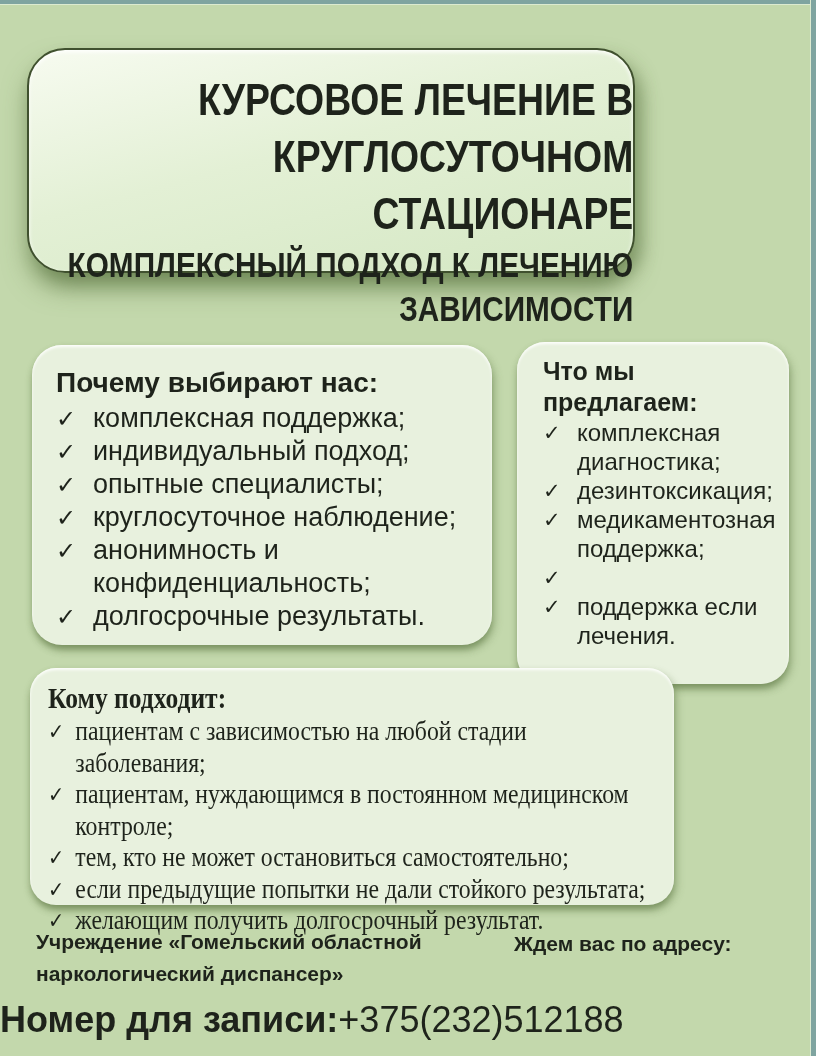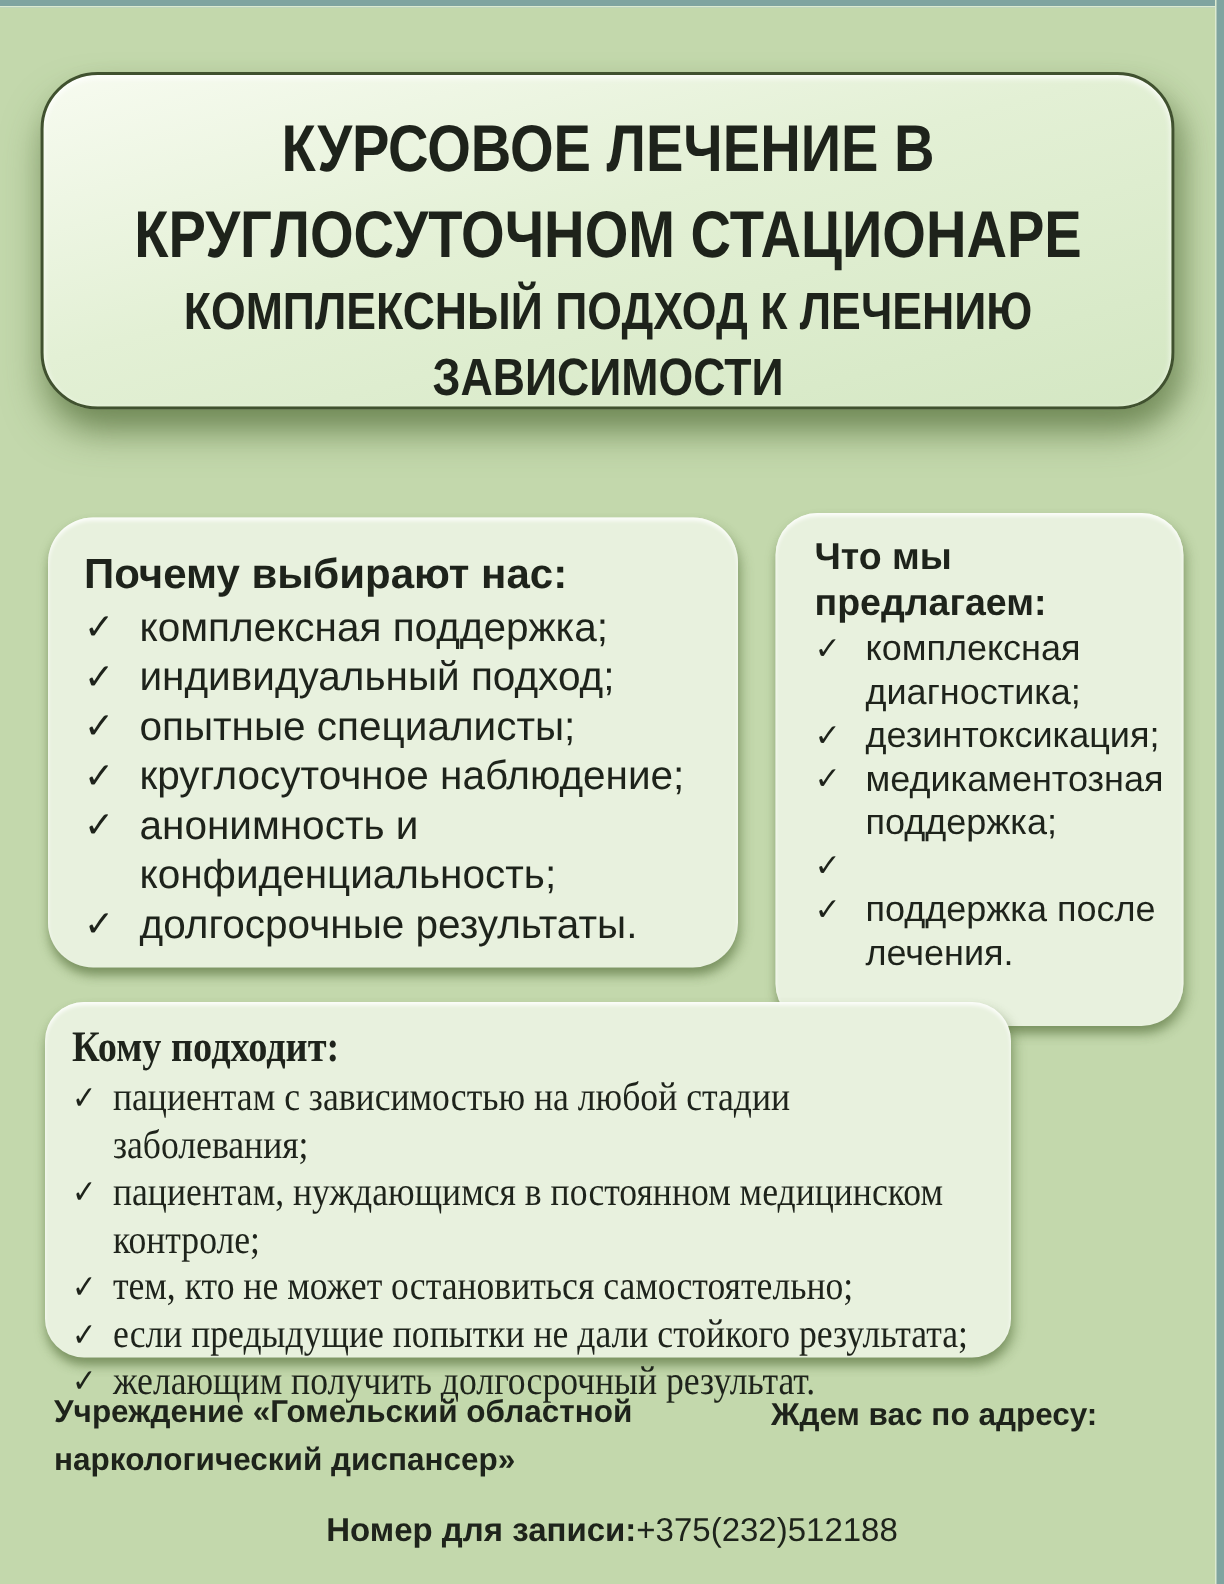--- a/index.html
+++ b/index.html
@@ -6,27 +6,27 @@
   body {
     width:816px; height:1056px; position:relative; overflow:hidden;
     background:#c3d8ac; color:#1e231b;
     font-family:"Liberation Sans", sans-serif;
   }
   .edge-top  { position:absolute; top:0; left:0; width:816px; height:4px; background:#7fa4a0; border-bottom:1px solid #dcead0; }
   .edge-right{ position:absolute; top:0; right:0; width:5px; height:1056px; background:#7fa4a0; border-left:1px solid #dcead0; }
 
   
   .header-box {
-    position:absolute; left:27px; top:48px; width:756px; height:225px;
+    position:absolute; left:27px; top:48px; width:608px; height:225px;
     border-radius:38px; border:2px solid #40512f; box-sizing:border-box;
     background:linear-gradient(165deg,#f7fbf0 0%,#e3f0d5 45%,#d4e7c3 100%);
     box-shadow: inset 0 2px 4px rgba(255,255,255,.95),
                 0 16px 26px -2px rgba(84,110,56,.60),
                 8px 10px 16px rgba(84,110,56,.35);
-    text-align:center;
+    text-align:right;
   }
   .condense-c { width:117.65%; margin-left:-8.825%; transform:scaleX(.85); transform-origin:50% 0; padding-top:21px; }
   .header-title { font-size:44px; font-weight:bold; line-height:57px; }
   .header-sub   { font-size:35px; font-weight:600; line-height:42px; margin-top:2px; }
 
   
   .card {
     position:absolute; background:#e8f1de; box-sizing:border-box;
     box-shadow: inset 0 2px 3px rgba(255,255,255,.9),
                 0 5px 7px -1px rgba(84,110,56,.55),
@@ -51,21 +51,21 @@
   #offer-card li { font-size:24px; line-height:29px; }
   #offer-card .check { flex:0 0 34px; font-size:21px; }
   #who-card   li { font-size:27px; line-height:31.5px; }
   #who-card   .check { flex:0 0 31px; font-size:22px; }
 
   .condense-l { width:113.64%; transform:scaleX(.88); transform-origin:0 0; }
 
   
   .footer-org  { position:absolute; left:36px;  top:926px; width:482px; font-weight:bold; font-size:21px; line-height:32px; }
   .footer-addr { position:absolute; left:514px; top:930px; width:300px; font-weight:bold; font-size:21px; line-height:27px; }
-  .phone-line  { position:absolute; left:0; top:1001px; width:100%; text-align:center; font-size:22px; line-height:38px; }
+  .phone-line  { position:absolute; left:0; top:1001px; width:100%; font-size:36px; line-height:38px; }
   .phone-label { font-weight:bold; }
 </style>
 </head>
 <body>
 
 <div class="edge-top"></div>
 <div class="edge-right"></div>
 
 <div class="header-box">
   <div class="condense-c">
@@ -122,21 +122,21 @@
     <li class="check-item">
       <span class="check">✓</span>
       <span class="item-text">медикаментозная
 поддержка;</span>
     </li>
     <li class="check-item">
       <span class="check">✓</span>
     </li>
     <li class="check-item">
       <span class="check">✓</span>
-      <span class="item-text">поддержка после
+      <span class="item-text">поддержка если
 лечения.</span>
     </li>
   </ul>
 </div>
 
 <div class="card" id="who-card">
   <div class="condense-l">
     <div class="card-title">Кому подходит:</div>
     <ul class="check-list">
       <li class="check-item">

